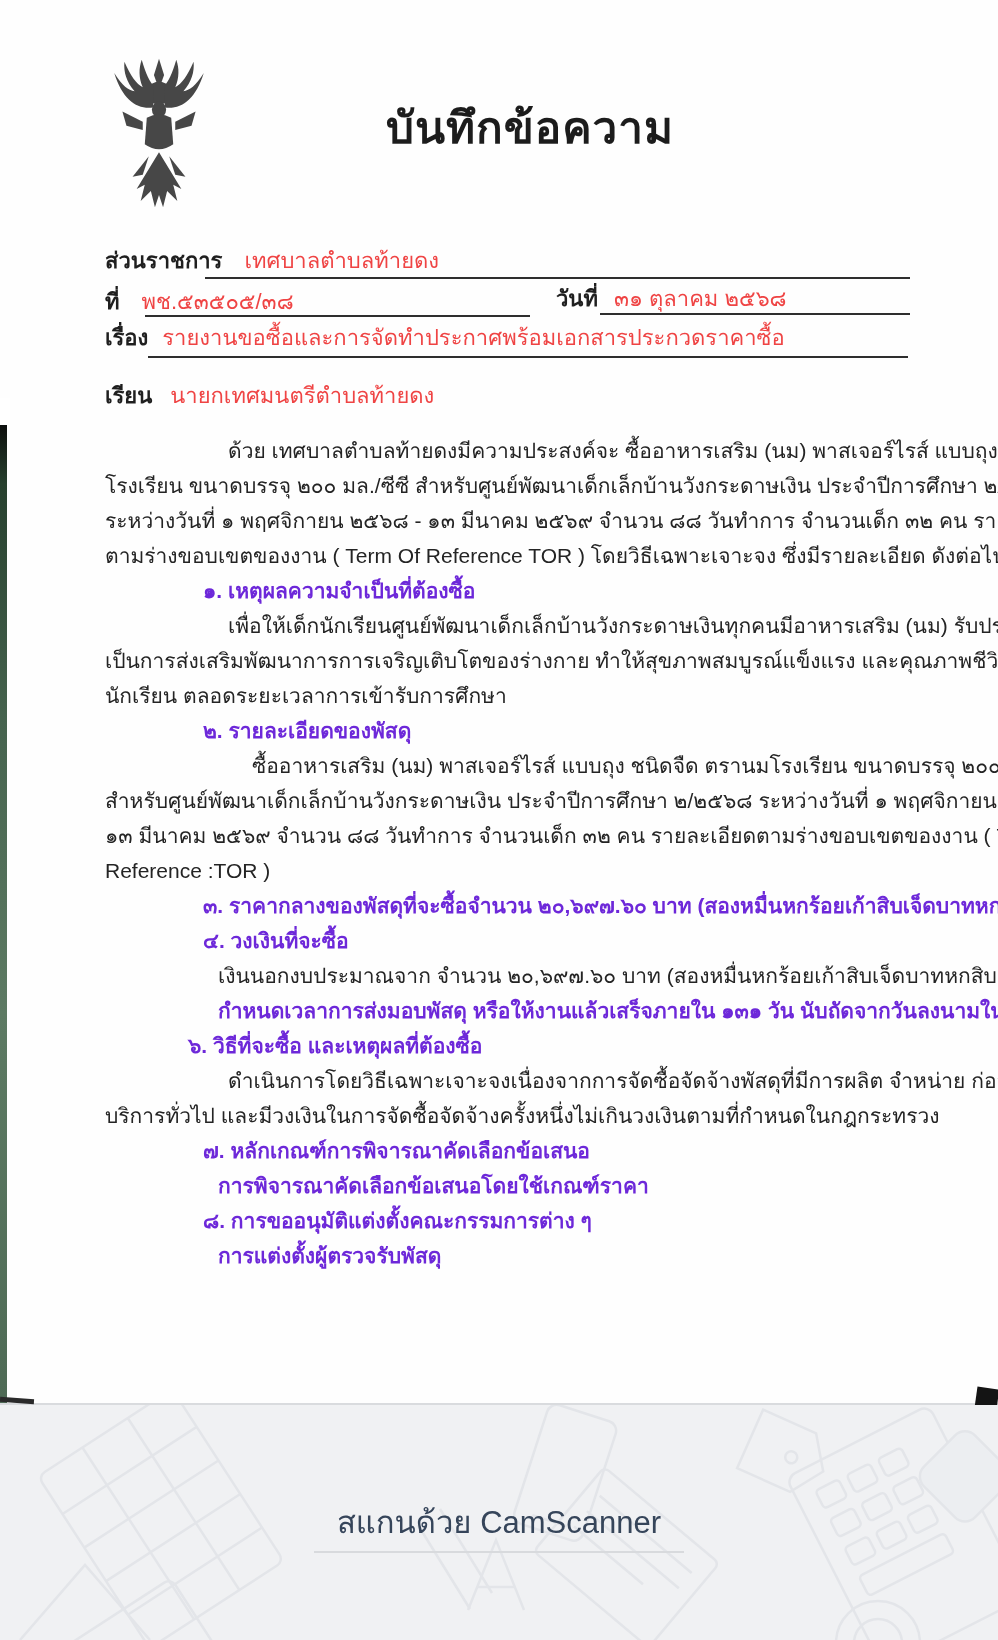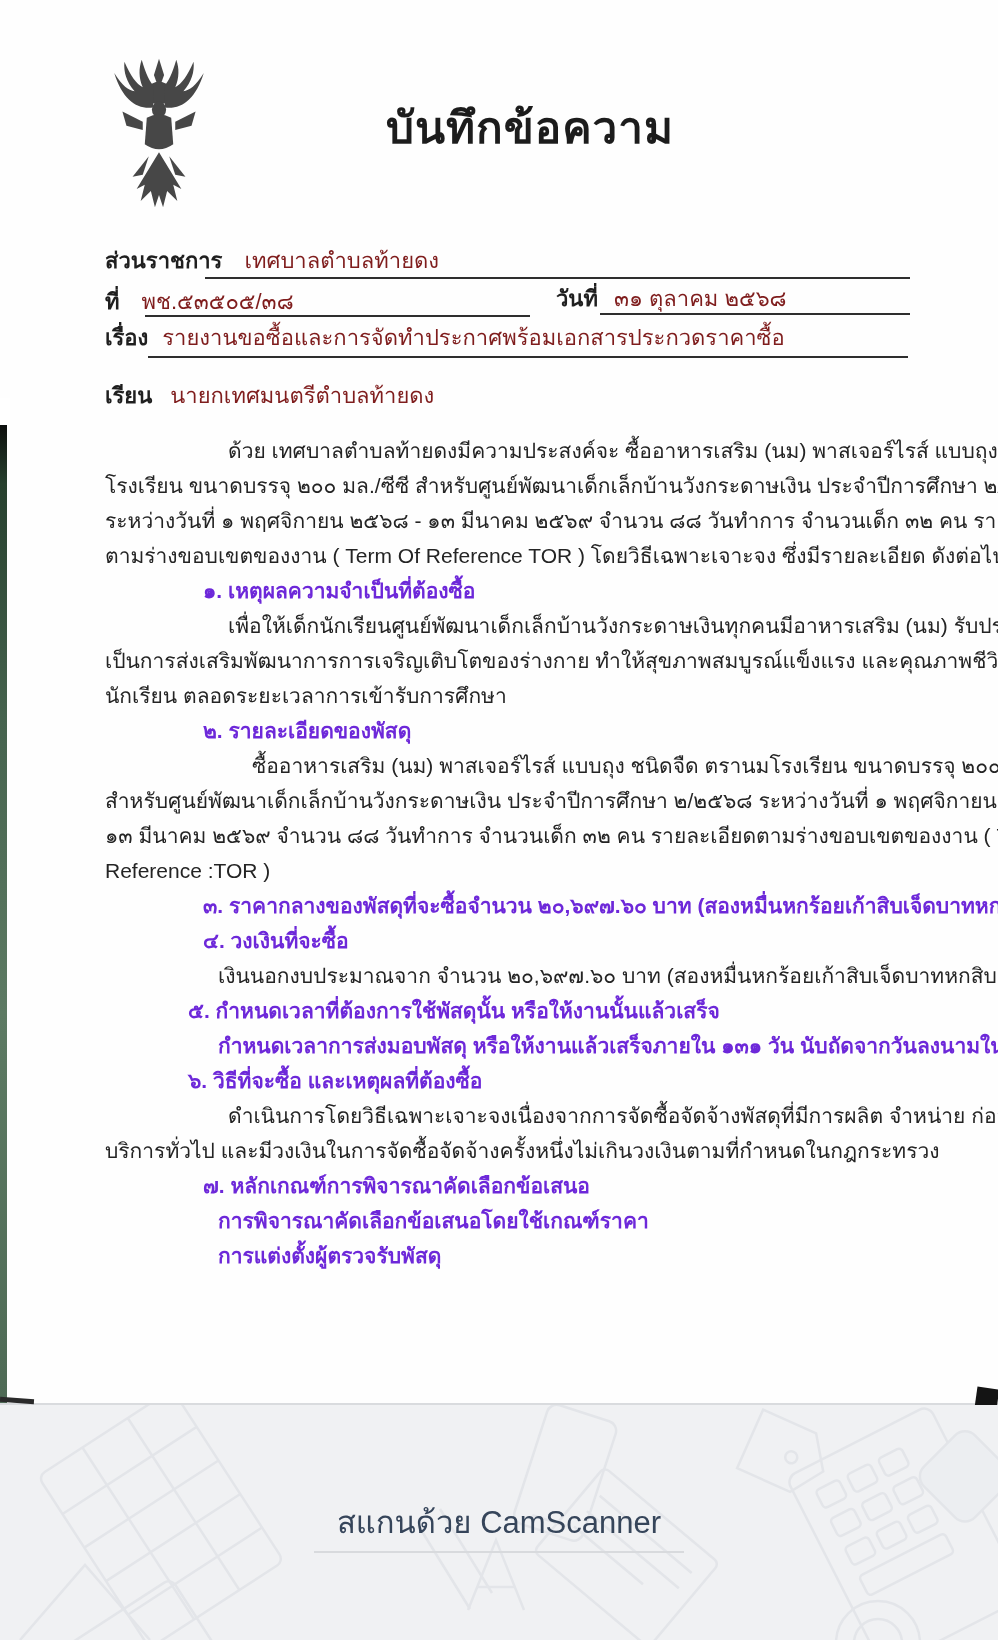--- a/index.html
+++ b/index.html
@@ -9,21 +9,21 @@
   
   .doc{position:absolute;left:0;top:0;width:998px;height:1511px;background:#fefefe;}
 
   .emblem{position:absolute;left:98px;top:56px;width:122px;height:158px;}
 
   .doc-title{position:absolute;left:300px;top:92px;width:460px;text-align:center;
              font-size:44px;font-weight:bold;color:#1c1c1c;letter-spacing:1px;}
 
   .hrow{position:absolute;white-space:nowrap;font-size:22px;}
   .lbl{font-weight:bold;color:#1f1f1f;}
-  .val{color:#7f1d1d;}
+  .val{color:#ef4444;}
 
   .row-dept{left:105px;top:243px;}
   .row-dept .val{margin-left:22px;}
   .row-no{left:105px;top:284px;}
   .row-no .val{margin-left:22px;}
   .row-date{left:556px;top:281px;}
   .row-date .val{margin-left:16px;}
   .row-subj{left:105px;top:320px;text-align:center;}
   .row-subj .val{margin-left:14px;}
   .row-to{left:105px;top:378px;}
@@ -120,27 +120,27 @@
       <div class="bl ind0">เป็นการส่งเสริมพัฒนาการการเจริญเติบโตของร่างกาย ทำให้สุขภาพสมบูรณ์แข็งแรง และคุณภาพชีวิตที่ดีต่อเด็ก</div>
       <div class="bl ind0">นักเรียน ตลอดระยะเวลาการเข้ารับการศึกษา</div>
       <div class="bl indB bold">๒. รายละเอียดของพัสดุ</div>
       <div class="bl indE">ซื้ออาหารเสริม (นม) พาสเจอร์ไรส์ แบบถุง ชนิดจืด ตรานมโรงเรียน ขนาดบรรจุ ๒๐๐ มล./ซีซี</div>
       <div class="bl ind0">สำหรับศูนย์พัฒนาเด็กเล็กบ้านวังกระดาษเงิน ประจำปีการศึกษา ๒/๒๕๖๘ ระหว่างวันที่ ๑ พฤศจิกายน ๒๕๖๘ -</div>
       <div class="bl ind0">๑๓ มีนาคม ๒๕๖๙ จำนวน ๘๘ วันทำการ จำนวนเด็ก ๓๒ คน รายละเอียดตามร่างขอบเขตของงาน ( Term Of</div>
       <div class="bl ind0">Reference :TOR )</div>
       <div class="bl indB bold">๓. ราคากลางของพัสดุที่จะซื้อจำนวน ๒๐,๖๙๗.๖๐ บาท (สองหมื่นหกร้อยเก้าสิบเจ็ดบาทหกสิบสตางค์)</div>
       <div class="bl indB bold">๔. วงเงินที่จะซื้อ</div>
       <div class="bl indC">เงินนอกงบประมาณจาก จำนวน ๒๐,๖๙๗.๖๐ บาท (สองหมื่นหกร้อยเก้าสิบเจ็ดบาทหกสิบสตางค์)</div>
-      <div class="bl indA bold">๕. กำหนดเวลาที่ต้องการใช้พัสดุนั้น หรือให้งานนั้นแล้วเสร็จ</div>
       <div class="bl indC bold">กำหนดเวลาการส่งมอบพัสดุ หรือให้งานแล้วเสร็จภายใน ๑๓๑ วัน นับถัดจากวันลงนามในสัญญา</div>
       <div class="bl indA bold">๖. วิธีที่จะซื้อ และเหตุผลที่ต้องซื้อ</div>
       <div class="bl indD">ดำเนินการโดยวิธีเฉพาะเจาะจงเนื่องจากการจัดซื้อจัดจ้างพัสดุที่มีการผลิต จำหน่าย ก่อสร้าง หรือให้</div>
       <div class="bl ind0">บริการทั่วไป และมีวงเงินในการจัดซื้อจัดจ้างครั้งหนึ่งไม่เกินวงเงินตามที่กำหนดในกฎกระทรวง</div>
       <div class="bl indB bold">๗. หลักเกณฑ์การพิจารณาคัดเลือกข้อเสนอ</div>
       <div class="bl indC bold">การพิจารณาคัดเลือกข้อเสนอโดยใช้เกณฑ์ราคา</div>
+      <div class="bl indB bold">๘. การขออนุมัติแต่งตั้งคณะกรรมการต่าง ๆ</div>
       <div class="bl indC bold">การแต่งตั้งผู้ตรวจรับพัสดุ</div>
     </div>
 
     <div class="edge-left-top"></div>
     <div class="edge-left"></div>
   </div>
 
   <div class="doc-bottom-shadow"></div>
   <div class="corner-mark-left"></div>
   <div class="corner-mark-right"></div>

